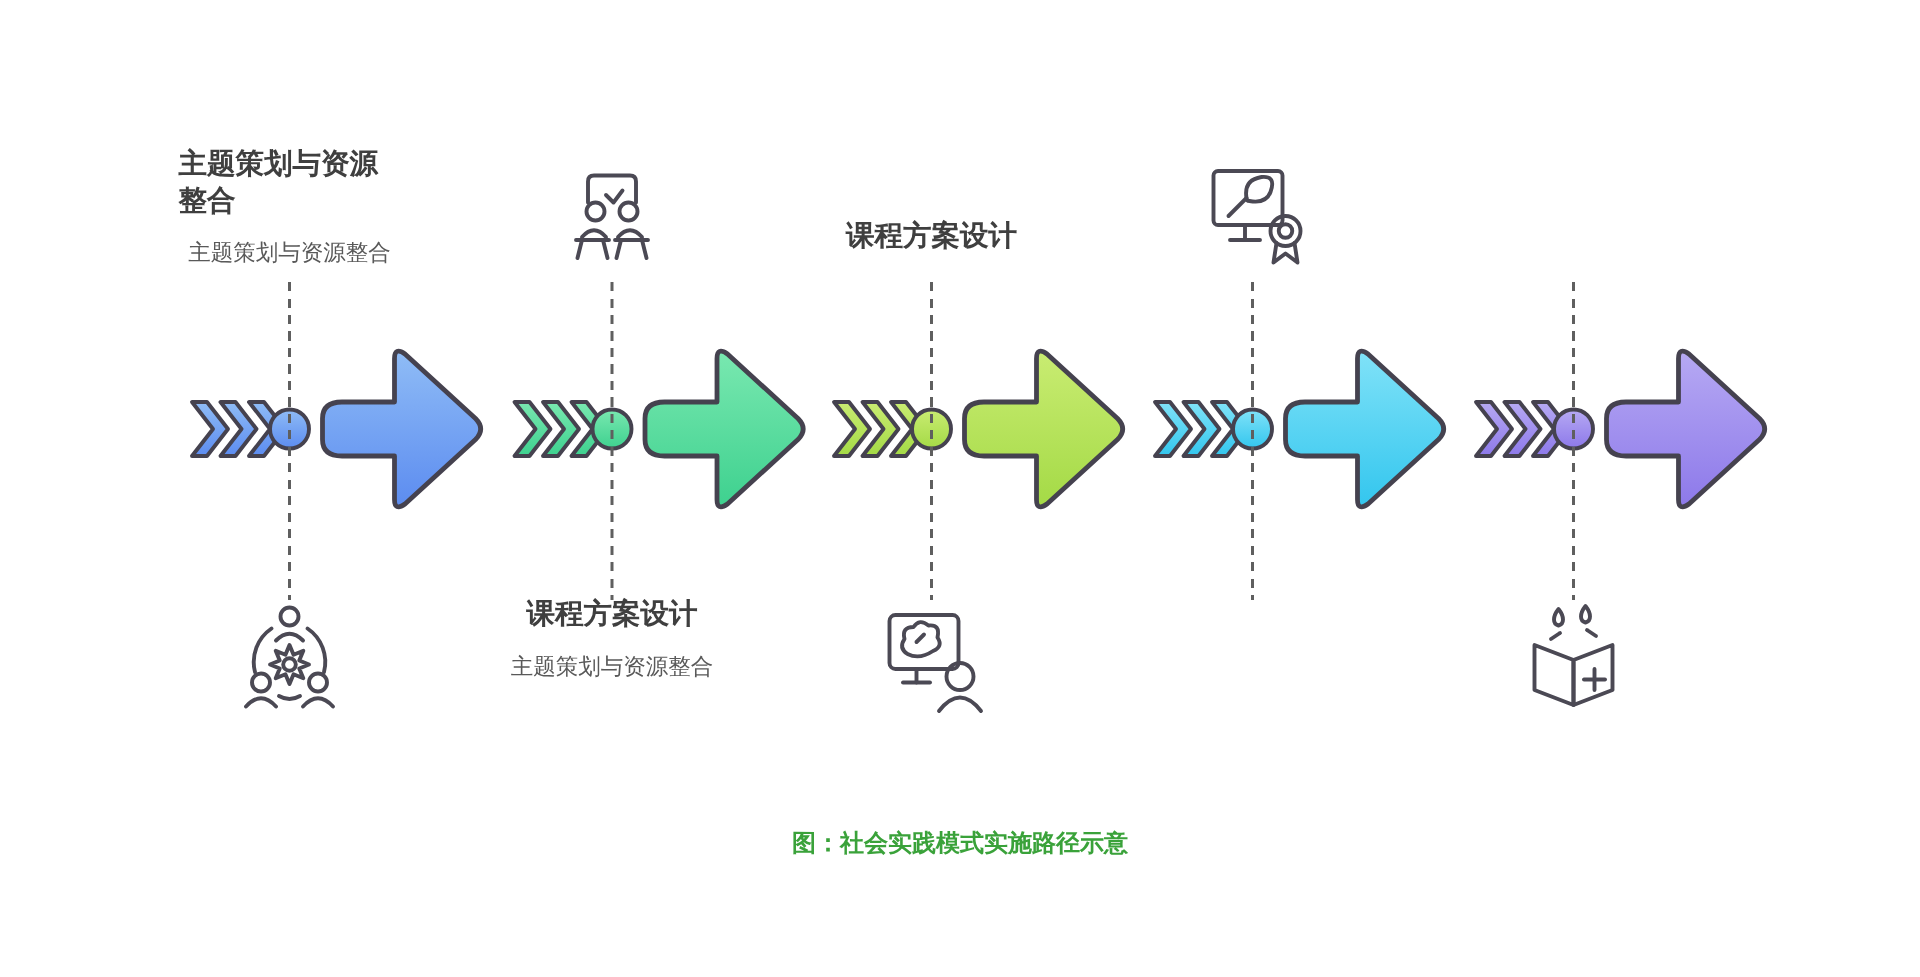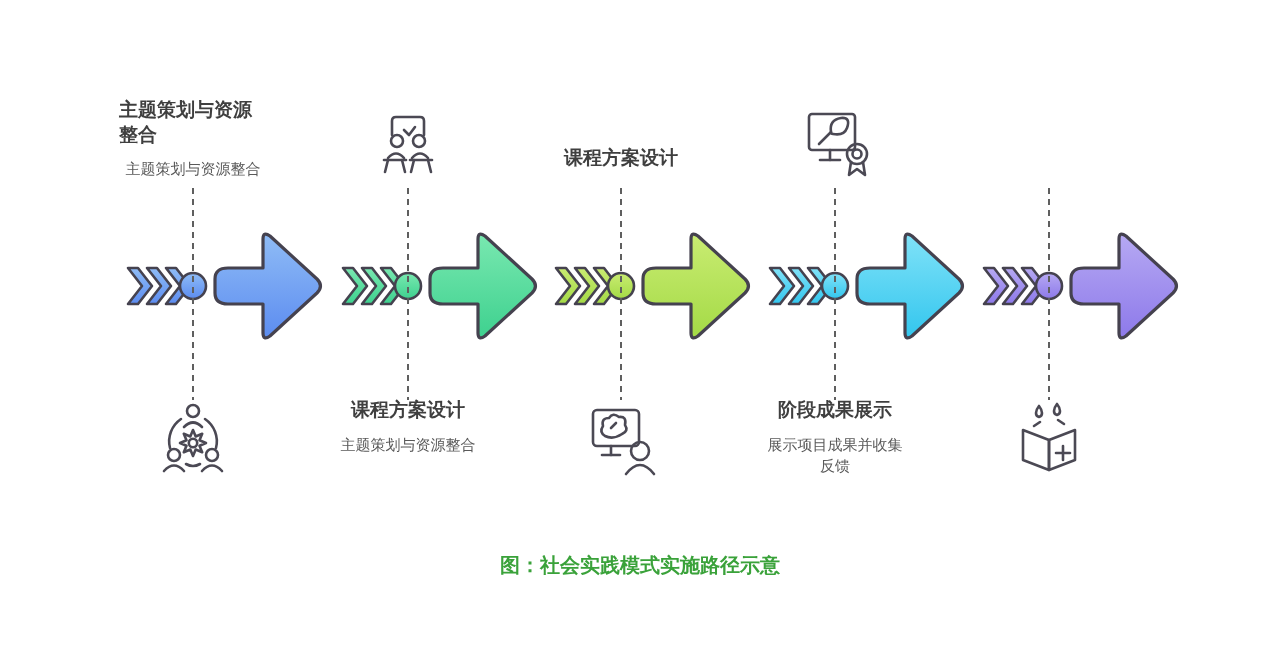--- a/index.html
+++ b/index.html
@@ -12,21 +12,21 @@
             display:flex;flex-direction:column;justify-content:flex-start;align-items:center;text-align:center;}
   .stage-title{font-size:19px;font-weight:700;color:#3f3f3f;line-height:1.3;margin:0 0 11px;}
   .stage-desc{font-size:15px;color:#595959;line-height:1.45;margin:0 0 2px;}
   .dash{position:absolute;left:106px;top:188px;height:212px;width:2px;z-index:3;
         background:repeating-linear-gradient(to bottom,#5f5f5f 0 6px,transparent 6px 11px);}
   .arrow-svg{position:absolute;left:0;top:224px;z-index:2;overflow:visible;}
   .outlined{stroke:#45424f;stroke-width:3.2;stroke-linejoin:round;stroke-linecap:round;}
   .icon-svg{display:block;}
   .icon-line{fill:none;stroke:#4b4954;stroke-width:2.6;stroke-linecap:round;stroke-linejoin:round;}
   .caption{position:absolute;top:552px;left:0;width:100%;text-align:center;
-           font-size:20px;font-weight:700;color:#3aa23a;font-family:Liberation Serif, serif;}
+           font-size:16px;font-weight:700;color:#3aa23a;font-family:Liberation Serif, serif;}
 </style>
 </head>
 <body>
 
 <div class="canvas">
 
   <div class="stage" style="left:86px">
     <div class="zone-top">
       <div class="stage-title">主题策划与资源整合</div>
       <div class="stage-desc">主题策划与资源整合</div>
@@ -166,24 +166,20 @@
       </linearGradient>
         </defs>
       <g fill="url(#g3)" class="outlined" style="stroke-width:2.6">
         <path d="M42 44 h10 l14 18 l-14 18 h-10 l14 -18 Z"></path>
         <path d="M61 44 h10 l14 18 l-14 18 h-10 l14 -18 Z"></path>
         <path d="M80 44 h10 l14 18 l-14 18 h-10 l14 -18 Z"></path>
       </g>
       <circle cx="107" cy="62" r="13" fill="url(#g3)" class="outlined" style="stroke-width:2.6"></circle>
       <path fill="url(#g3)" class="outlined" d="M142 44 H177 V15 Q177 7 184 12 L231 55 Q238 62 231 69 L184 112 Q177 117 177 109 V80 H142 Q129 80 129 69 V55 Q129 44 142 44 Z"></path>
     </svg>
-    <div class="zone-bottom">
-      <div class="stage-title">阶段成果展示</div>
-      <div class="stage-desc">展示项目成果并收集反馈</div>
-    </div>
   </div>
 
   <div class="stage" style="left:942px">
     <div class="dash"></div>
     <svg class="arrow-svg" width="240" height="130" viewBox="0 0 240 130">
       <defs>
           <linearGradient id="g4" x1="0" y1="0" x2="0" y2="1">
         <stop offset="0%" stop-color="#b6a9f3"></stop>
         <stop offset="100%" stop-color="#8d79ea"></stop>
       </linearGradient>

